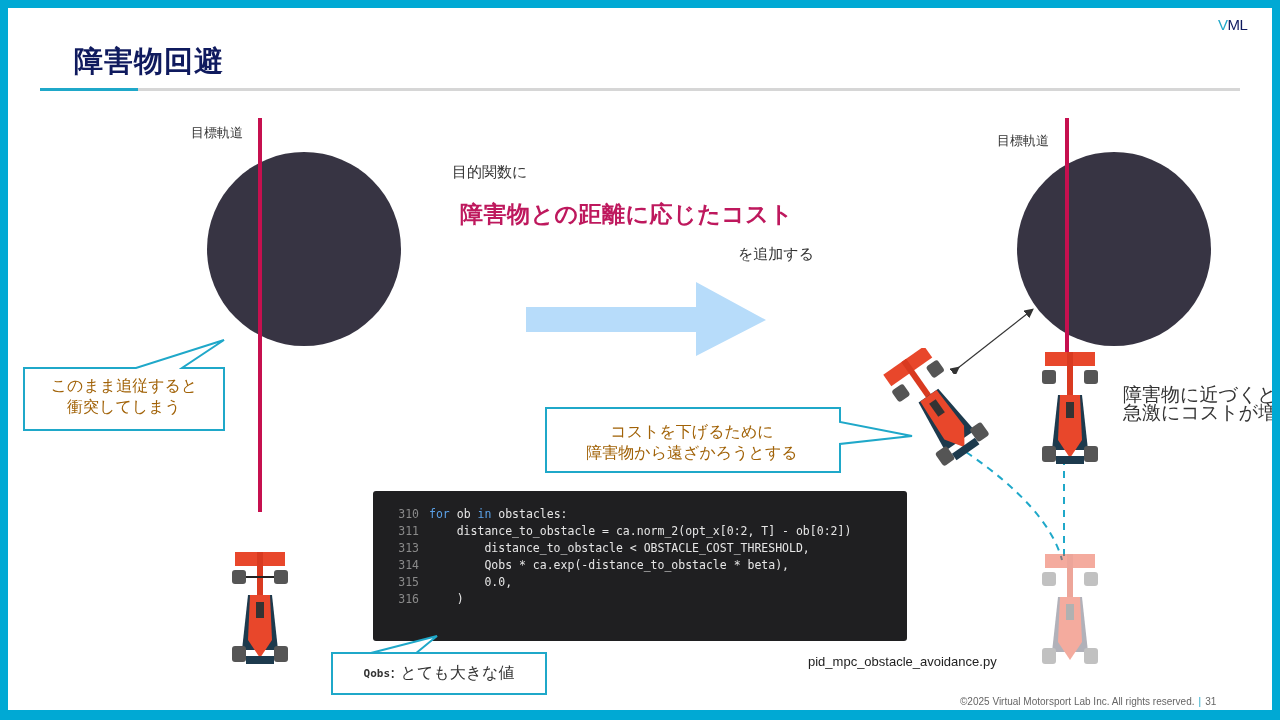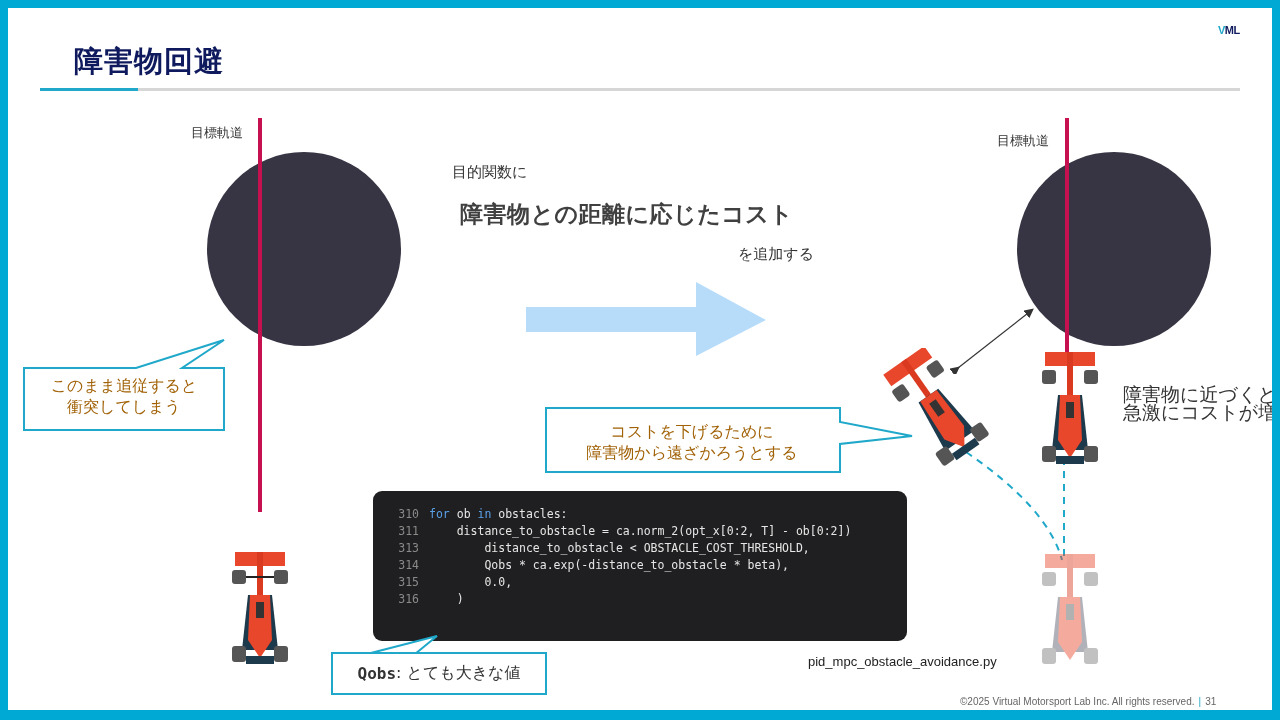--- a/index.html
+++ b/index.html
@@ -2,35 +2,35 @@
 <html><head>
 <meta charset="utf-8">
 <style>
   html, body { margin:0; padding:0; }
   body { width:1280px; height:720px; position:relative; overflow:hidden; background:#00a9d4; font-family:"DejaVu Sans", sans-serif; }
   .slide { position:absolute; left:8px; top:8px; width:1264px; height:702px; background:#ffffff; overflow:hidden; }
   .abs { position:absolute; }
   .title { left:44px; top:34px; font-size:29px; font-weight:bold; color:#0f1a5e; letter-spacing:1px;margin-left:22px; }
   .title-rule { left:32px; top:80px; width:1200px; height:3px; background:#d6d6d6; }
   .title-rule-accent { left:32px; top:80px; width:98px; height:3px; background:#1fa8c9; }
-  .logo { left:1210px; top:16px; font-family:"Liberation Sans", sans-serif; font-weight:bold; font-size:11px; color:#0f1a5e; letter-spacing:-0.5px; }
+  .logo { left:1210px; top:8px; font-family:"Liberation Sans", sans-serif; font-weight:normal; font-size:15px; color:#0f1a5e; letter-spacing:-0.5px; }
   .logo .v { color:#1fa8c9; }
   .label-small { font-size:13px; color:#333; white-space:nowrap; }
   .obstacle { border-radius:50%; background:#373443; }
   .track { background:#c6104f; width:4px; }
   .callout-text { font-size:16px; color:#a16207; text-align:center; line-height:21px; }
   .heading-mid { font-size:15px; color:#333; }
-  .heading-big { font-size:23px; color:#404040; font-weight:bold; letter-spacing:0.5px; }
-  .code { left:365px; top:483px; width:534px; height:150px; background:#1f1f21; border-radius:9px; font-family:"DejaVu Sans Mono", monospace; font-size:11.5px; line-height:17px; color:#e6e6e6; padding-top:15px; box-sizing:border-box; }
+  .heading-big { font-size:23px; color:#be185d; font-weight:bold; letter-spacing:0.5px; }
+  .code { left:365px; top:483px; width:534px; height:150px; background:#1f1f21; border-radius:3px; font-family:"DejaVu Sans Mono", monospace; font-size:11.5px; line-height:17px; color:#e6e6e6; padding-top:15px; box-sizing:border-box; }
   .code-line { display:flex; white-space:pre; }
   .ln { width:46px; text-align:right; color:#8a8a8a; padding-right:10px; }
   .kw { color:#5aa0e6; }
   .file-label { font-family:"Liberation Sans", sans-serif; font-size:13px; color:#222;margin-top:8px; }
   .qobs-box { left:323px; top:644px; width:216px; height:43px; border:2px solid #1fa8c9; box-sizing:border-box; font-size:16px; color:#333; display:flex; align-items:center; justify-content:center; background:#fff; }
-  .qobs-box .mono { font-family:"DejaVu Sans Mono", monospace; font-weight:bold; font-size:16px; }
+  .qobs-box .mono { font-family:"DejaVu Sans Mono", monospace; font-weight:bold; font-size:11px; }
   .footer { left:952px; top:688px; font-size:10px; color:#666; font-family:"Liberation Sans", sans-serif; white-space:nowrap; }
   .footer .sep { color:#1fa8c9; margin:0 4px; }
 </style>
 </head>
 <body>
 
 <div class="slide">
 
   <div class="abs title">障害物回避</div>
   <div class="abs title-rule"></div>

